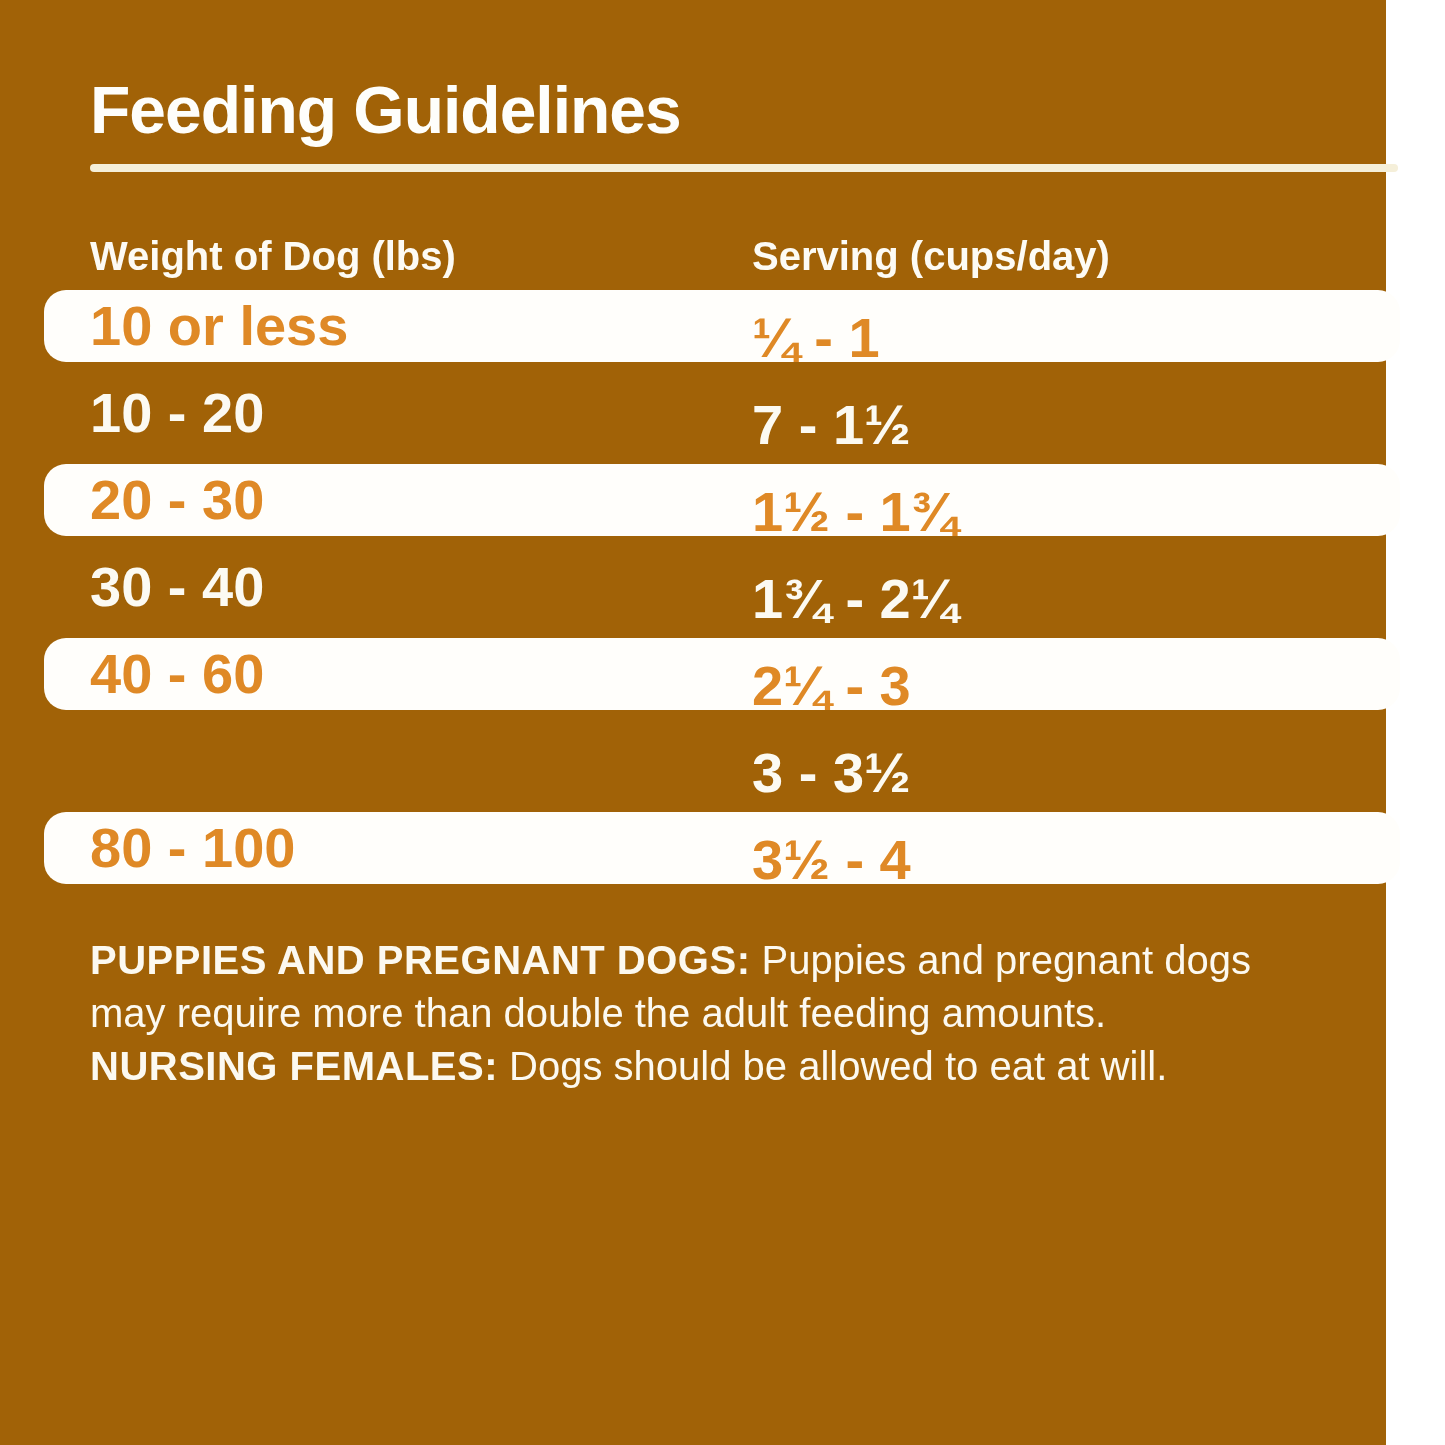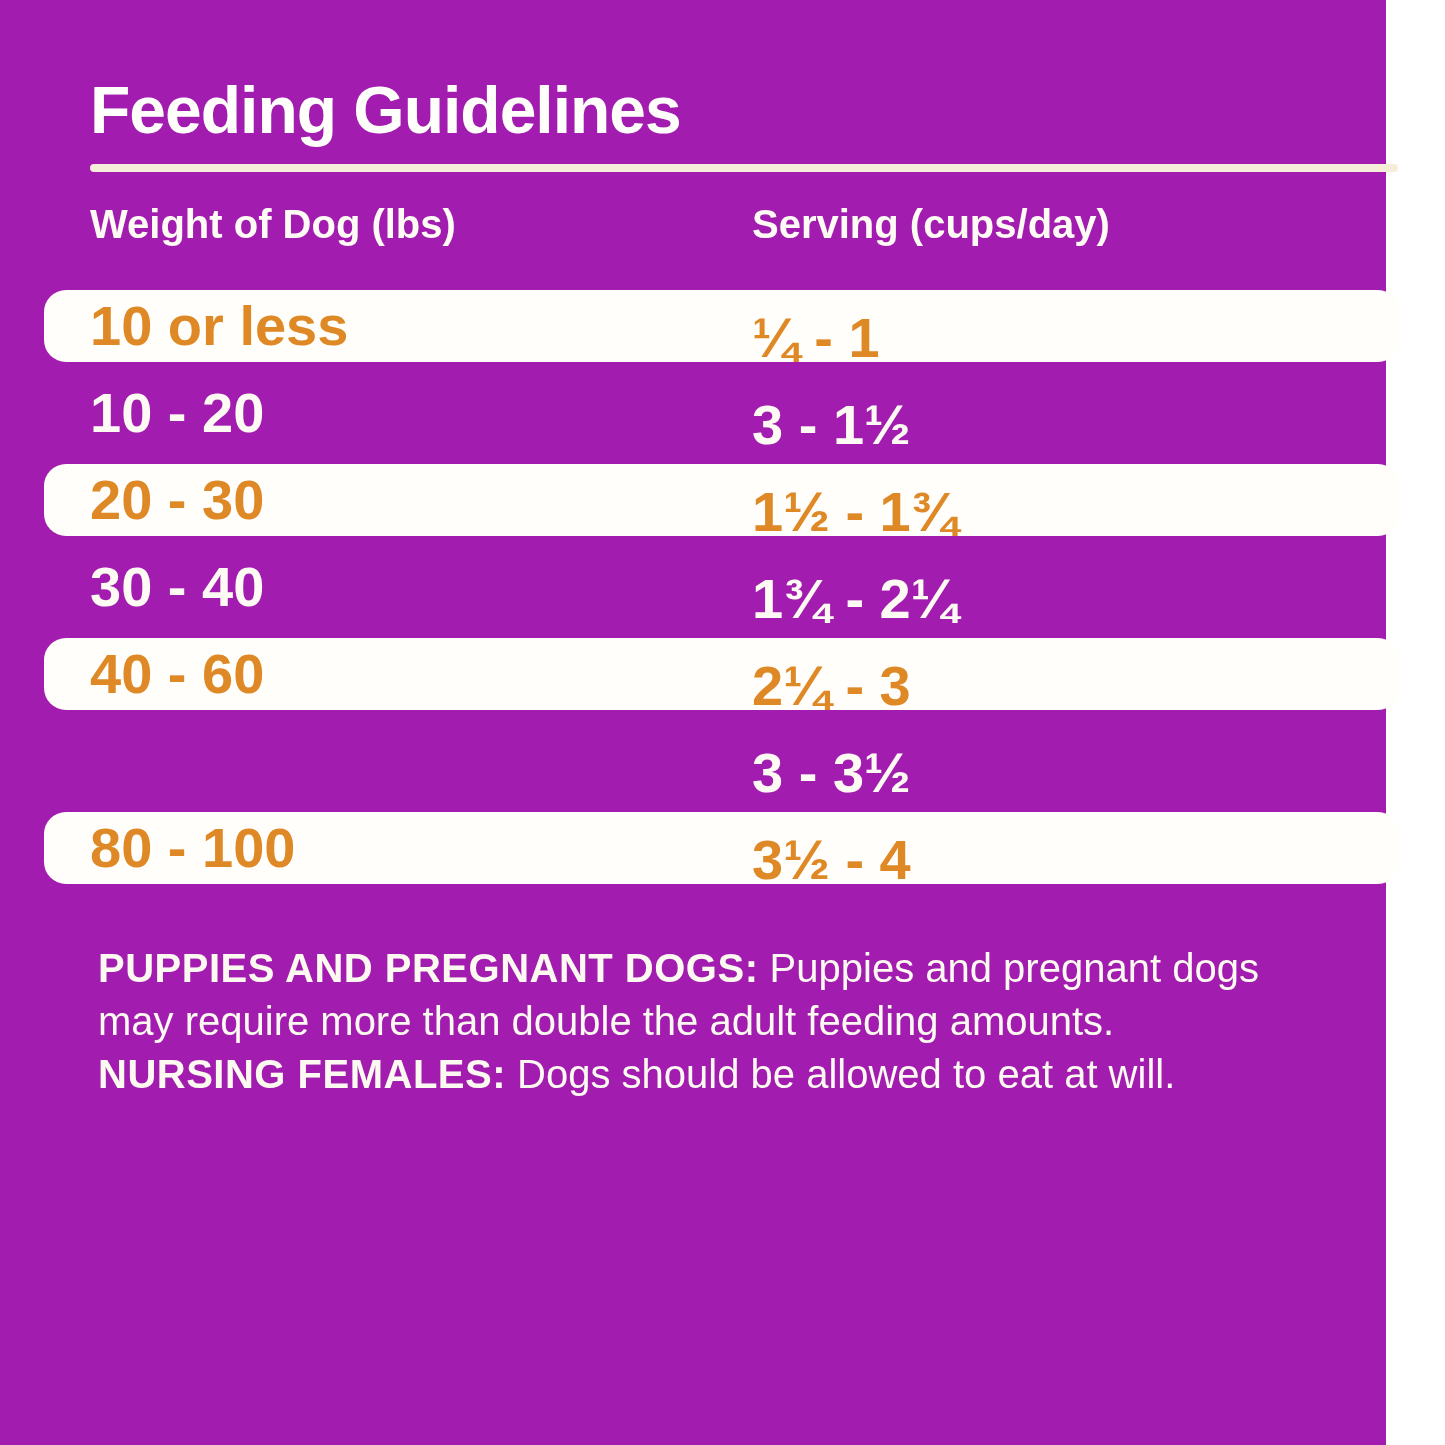--- a/index.html
+++ b/index.html
@@ -9,21 +9,21 @@
   body {
     width: 1445px;
     height: 1445px;
     overflow: hidden;
     font-family: "Liberation Sans", sans-serif;
   }
   .page {
     position: relative;
     width: 1386px;
     height: 1445px;
-    background: #a21caf;
+    background: #a16207;
   }
   .title {
     position: absolute;
     left: 90px;
     top: 72px;
     margin: 0;
     font-size: 66px;
     font-weight: bold;
     letter-spacing: -1px;
     color: #FEFEFB;
@@ -33,21 +33,21 @@
     left: 90px;
     top: 164px;
     width: 1308px;
     height: 8px;
     border-radius: 4px;
     background: #F5EFD9;
   }
   .headers {
     position: absolute;
     left: 0;
-    top: 202px;
+    top: 234px;
     width: 100%;
     height: 44px;
     font-size: 40px;
     font-weight: bold;
     color: #FDFBF4;
   }
   .col-weight { position: absolute; left: 90px; top: 0; }
   .col-serving { position: absolute; left: 752px; top: 0; }
   .rows {
     position: absolute;
@@ -82,21 +82,21 @@
     position: absolute;
     left: 708px;
     top: 0;
     margin-top: 12px;
   }
   .notes {
     position: absolute;
     left: 90px;
     top: 934px;
     width: 1170px;
-    margin: 8px;
+    margin: 0;
     font-size: 40px;
     line-height: 53px;
     color: #FCF9F0;
   }
   .notes strong {
     font-weight: bold;
     letter-spacing: 0.5px;
   }
 </style>
 </head>
@@ -113,21 +113,21 @@
     <span class="col-serving">Serving (cups/day)</span>
   </div>
 
   <div class="rows" id="rows">
       <div class="row light">
         <span class="cell-weight">10 or less</span>
         <span class="cell-serving">¼ - 1</span>
       </div>
       <div class="row dark">
         <span class="cell-weight">10 - 20</span>
-        <span class="cell-serving">3 - 1½</span>
+        <span class="cell-serving">7 - 1½</span>
       </div>
       <div class="row light">
         <span class="cell-weight">20 - 30</span>
         <span class="cell-serving">1½ - 1¾</span>
       </div>
       <div class="row dark">
         <span class="cell-weight">30 - 40</span>
         <span class="cell-serving">1¾ - 2¼</span>
       </div>
       <div class="row light">

